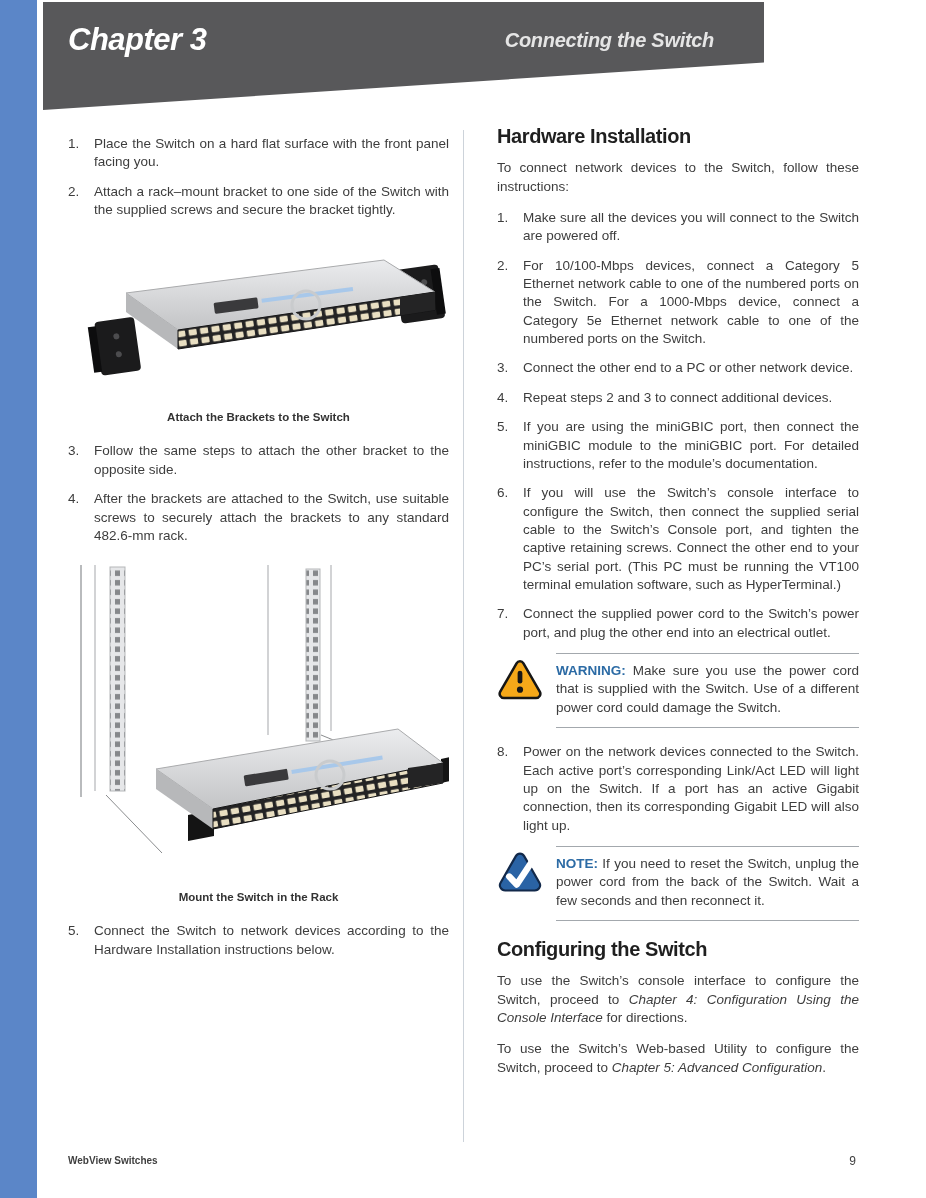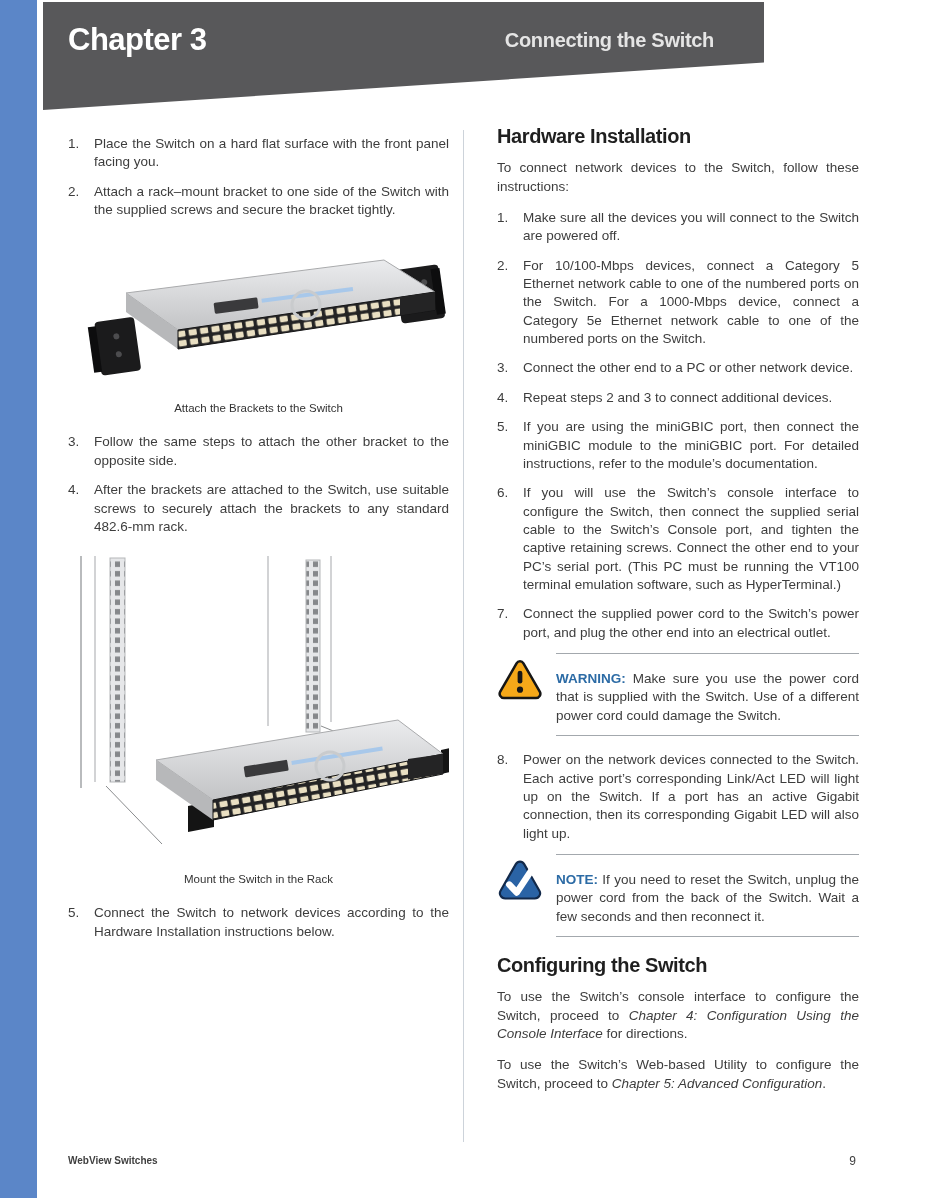--- a/index.html
+++ b/index.html
@@ -1,38 +1,38 @@
 <!DOCTYPE html>
 <html><head>
 <meta charset="utf-8">
 <style>
   html,body{margin:0;padding:0;background:#ffffff;}
   .page{position:relative;width:926px;height:1198px;background:#ffffff;overflow:hidden;
         font-family:"Liberation Sans",sans-serif;color:#3d3d3d;}
   .sidebar-accent{position:absolute;left:0;top:0;width:37px;height:1198px;background:#5b86c8;}
   .header-band{position:absolute;left:43px;top:2px;width:721px;height:108px;background:#58585a;
-               clip-path:polygon(0 0,100% 0,100% 56%,0 100%);}
+               clip-path:polygon(0 0,100% 0,100% 56%,0 100%);font-style:italic;}
   .chapter-title{position:absolute;left:25px;top:20px;font-size:31px;font-weight:bold;color:#ffffff;
                  letter-spacing:-0.5px;}
   .section-title{position:absolute;right:50px;top:27px;font-size:20px;font-weight:bold;color:#e5e5e5;
                  letter-spacing:-0.3px;}
   .col-left{position:absolute;left:68px;top:135px;width:381px;font-size:13.5px;line-height:1.36;}
   .col-right{position:absolute;left:497px;top:123px;width:362px;font-size:13.5px;line-height:1.36;}
   .col-divider{position:absolute;left:463px;top:130px;width:1px;height:1012px;background:#cdd3da;}
   p.body-par{margin:0 0 13px 0;text-align:justify;}
   .step{display:flex;margin:0 0 11px 0;}
   .step .num{width:26px;flex:none;}
   .step .txt{flex:1;text-align:justify;}
   h2.doc-heading{margin:0 0 9px 0;font-size:20px;font-weight:bold;color:#1f1f1f;letter-spacing:-0.4px;}
   .figure{margin:4px 0 17px 0;text-align:center;}
-  .figcaption{font-size:11.5px;font-weight:400;color:#333;margin-top:14px;}
+  .figcaption{font-size:11.5px;font-weight:700;color:#333;margin-top:23px;}
   .callout{display:flex;gap:13px;margin:3px 0 15px 0;}
   .callout-icon{flex:none;width:46px;padding-top:4px;}
   .callout-body{flex:1;border-top:1px solid #a3a8ad;border-bottom:1px solid #a3a8ad;
-                padding:16px 0 10px 0;text-align:justify;}
+                padding:8px 0 10px 0;text-align:justify;}
   .callout-label{color:#2c6ba5;font-weight:bold;}
   .footer-left{position:absolute;left:68px;top:1155px;font-size:10px;font-weight:bold;color:#3f3f3f;}
   .footer-page{position:absolute;right:70px;top:1154px;font-size:12px;color:#3f3f3f;}
   .em{font-style:italic;}
 </style>
 </head>
 <body>
 
 <div class="page">
   <div class="sidebar-accent"></div>

